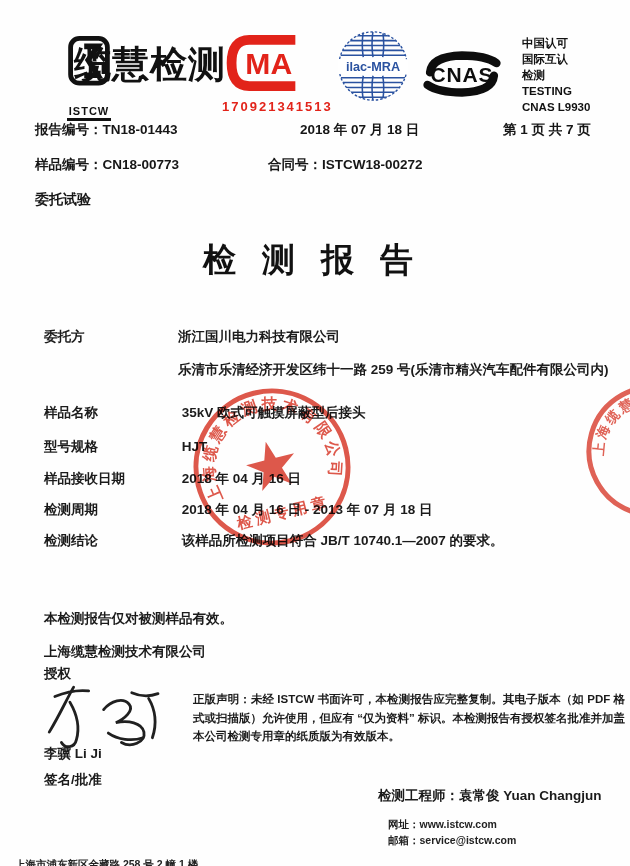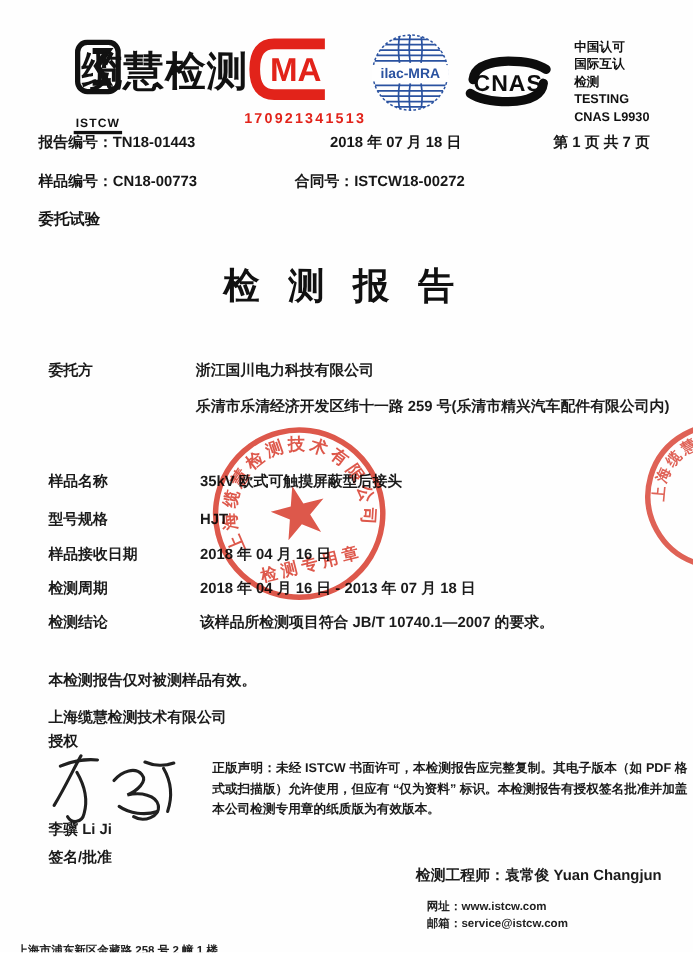--- a/index.html
+++ b/index.html
@@ -28,21 +28,21 @@
   .m-testtype{left:35px;top:191px;font-size:14px;}
   
   .title{left:0;top:238px;width:100%;text-align:center;font-size:33px;font-weight:800;
          letter-spacing:26px;padding-left:12px;box-sizing:border-box;color:#111;}
   
   .c-label{left:44px;top:328px;font-size:13.5px;font-weight:700;}
   .c-name{left:178px;top:328px;font-size:13.5px;font-weight:700;}
   .c-addr{left:178px;top:361px;font-size:13.5px;font-weight:700;}
   
   .sample-row{position:absolute;left:44px;font-size:13.5px;font-weight:700;white-space:nowrap;}
-  .sample-row .lab{display:inline-block;width:134px;margin-top:25px;}
+  .sample-row .lab{display:inline-block;width:134px;}
   .sr0{top:404px}.sr1{top:438px}.sr2{top:470px}.sr3{top:501px}.sr4{top:532px}
   
   .stamp-main{left:190px;top:385px;width:164px;height:164px;opacity:.85;
               transform:rotate(-14deg);mix-blend-mode:multiply;}
   .stamp-right{left:578px;top:376px;width:150px;height:150px;opacity:.8;
                transform:rotate(16deg);mix-blend-mode:multiply;}
   
   .v-note{left:44px;top:610px;font-size:13.5px;font-weight:800;}
   .v-company{left:44px;top:643px;font-size:13.5px;font-weight:800;}
   .v-auth{left:44px;top:665px;font-size:13.5px;font-weight:800;}

